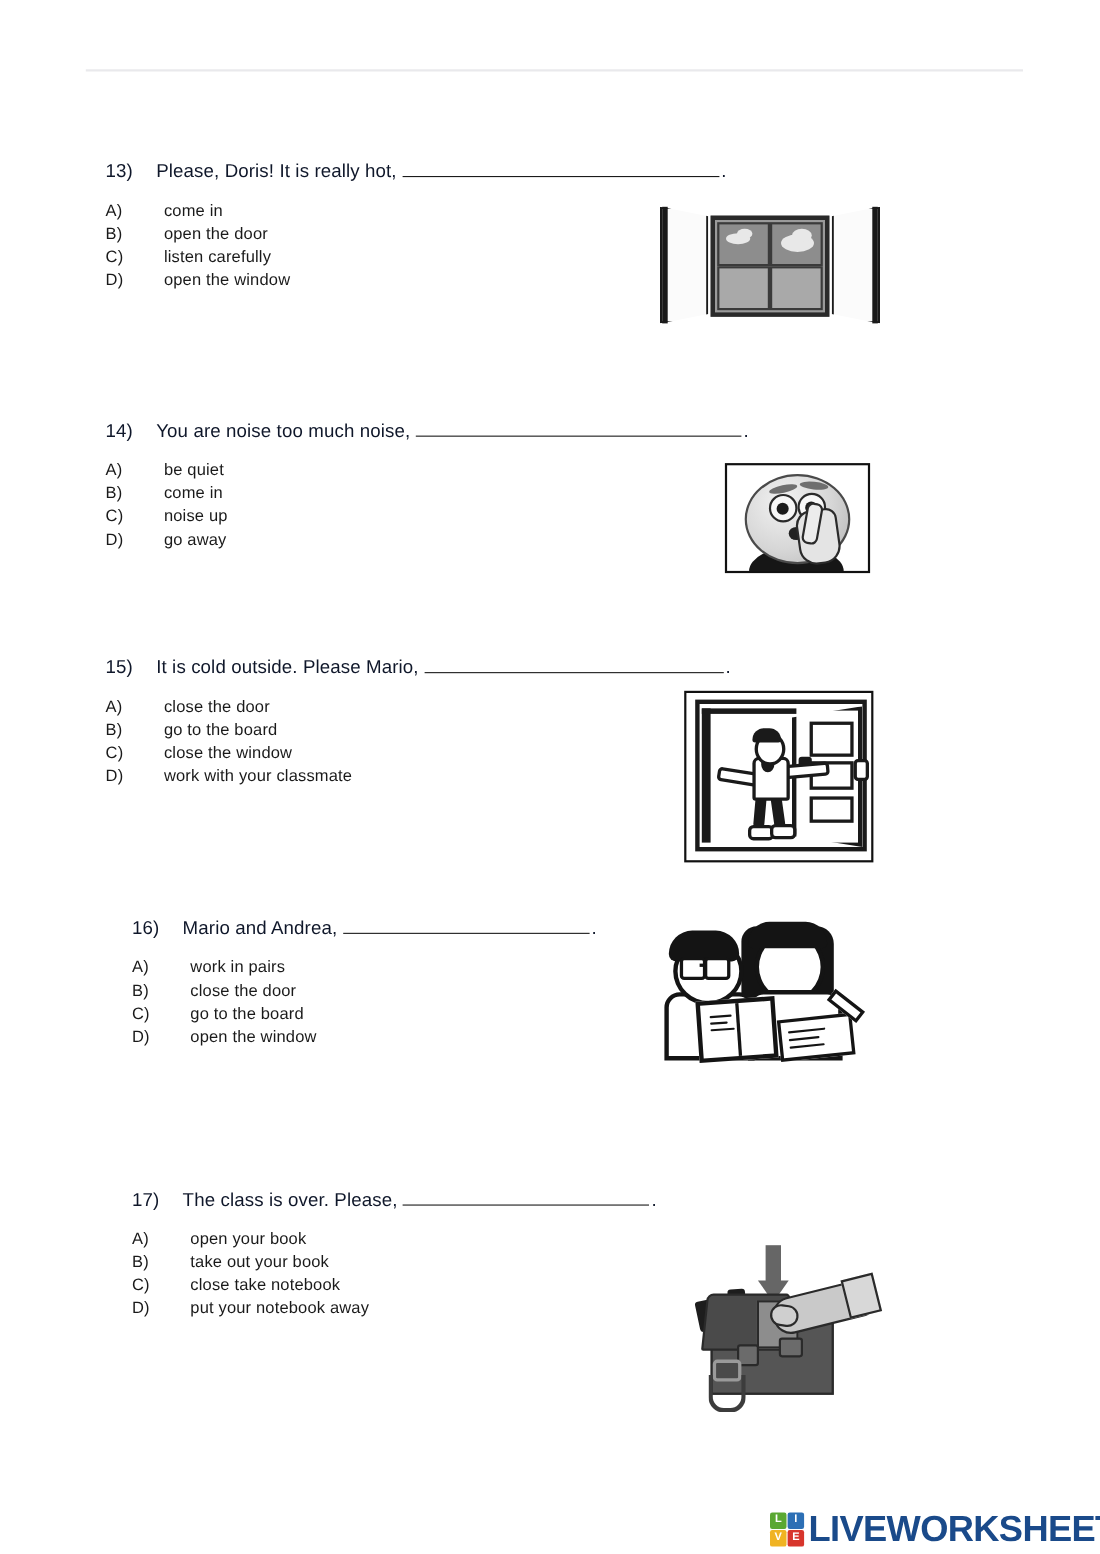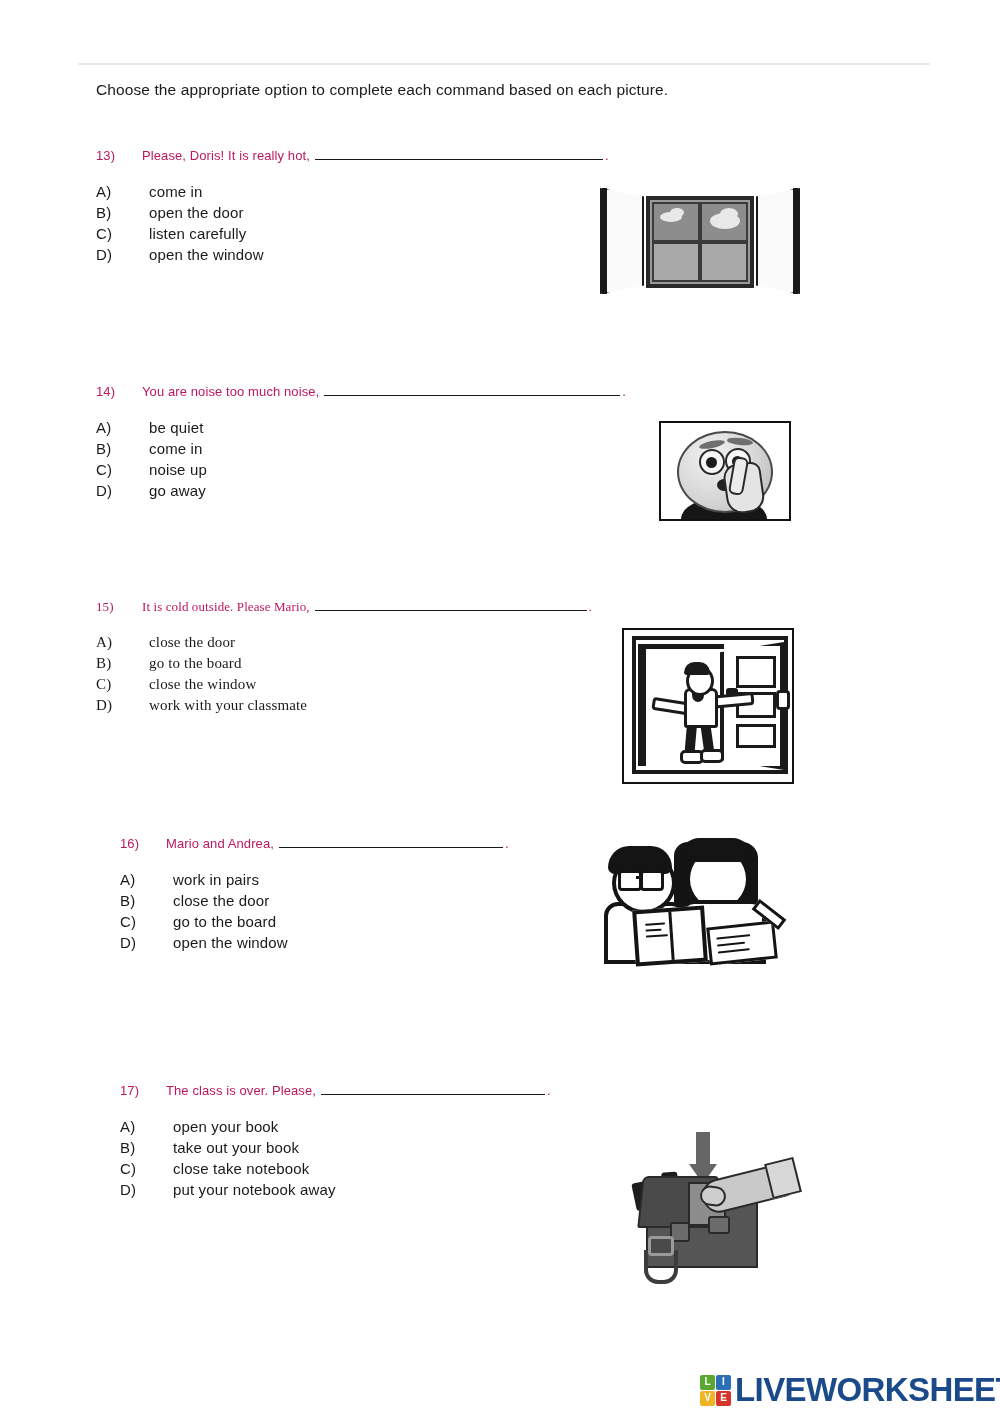--- a/index.html
+++ b/index.html
@@ -44,25 +44,25 @@
     color: #1a1a1a;
   }
 
   
   .question {
     position: absolute;
   }
   .q-stem {
     display: flex;
     align-items: baseline;
-    font-size: 13px;
+    font-size: 17px;
     line-height: 20px;
     letter-spacing: 0.1px;
     white-space: nowrap;
-    color: #be185d;
+    color: #0f172a;
   }
   .q-num {
     width: 46px;
     flex: 0 0 46px;
     font-weight: 400;
   }
   .q-text { }
   .q-blank {
     display: inline-block;
     border-bottom: 1.6px solid #1a1a1a;
@@ -387,21 +387,20 @@
   }
 </style>
 </head>
 <body>
 
 <div class="page">
 
   <div class="top-rule"></div>
 
   <div class="instructions">
-    <div>Choose the appropriate option to complete each command based on each picture.</div>
   </div>
 
   <div class="question" style="left:96px; top:146px;">
     <div class="q-stem">
       <span class="q-num">13)</span>
       <span class="q-text">Please, Doris! It is really hot,</span>
       <span class="q-blank" style="width:288px;"></span>
       <span class="q-period">.</span>
     </div>
     <div class="options">
@@ -483,21 +482,21 @@
         </div>
       <div class="shh-eye r">
           <div class="shh-pupil"></div>
         </div>
       <div class="shh-mouth"></div>
       <div class="shh-hand"></div>
       <div class="shh-finger"></div>
     </div>
   </div>
 
-  <div class="question" style="left:96px; top:597px;font-family:Liberation Serif, serif;">
+  <div class="question" style="left:96px; top:597px;">
     <div class="q-stem">
       <span class="q-num">15)</span>
       <span class="q-text">It is cold outside. Please Mario,</span>
       <span class="q-blank" style="width:272px;"></span>
       <span class="q-period">.</span>
     </div>
     <div class="options">
       <div class="option">
         <span class="opt-letter">A)</span>
         <span class="opt-text">close the door</span>

